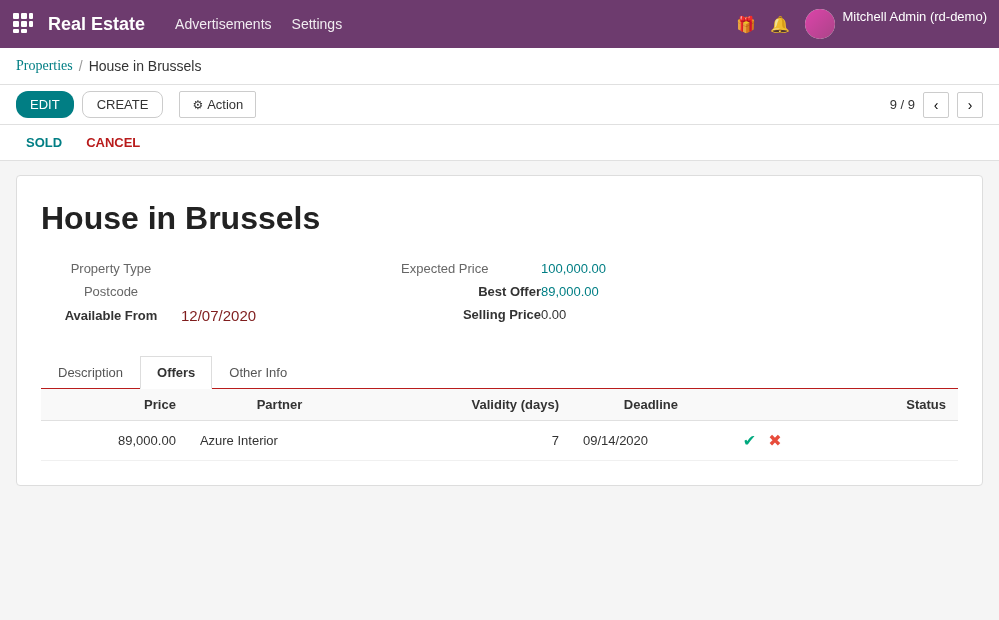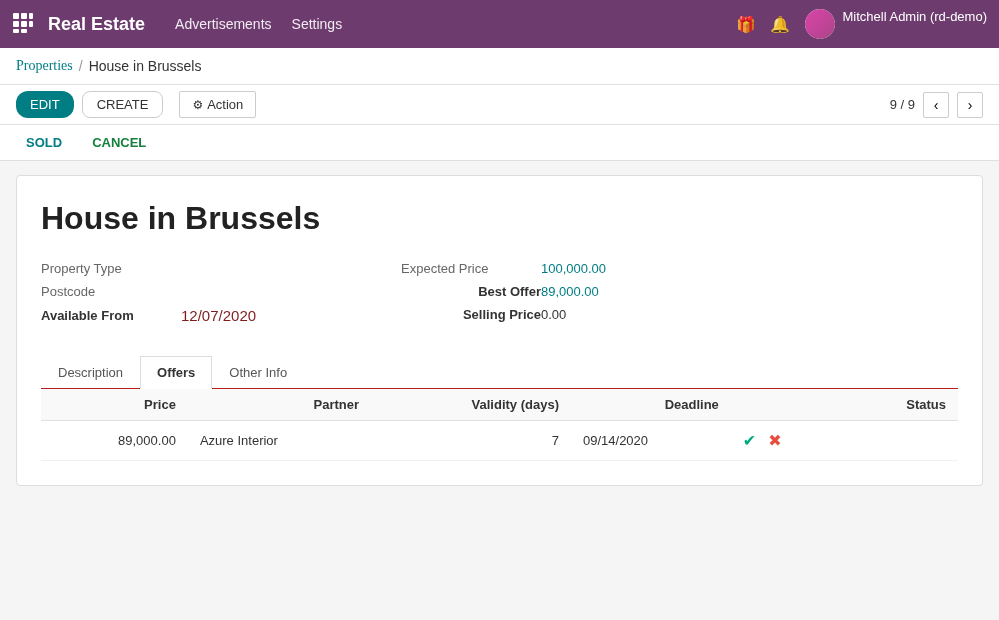--- a/index.html
+++ b/index.html
@@ -95,35 +95,35 @@
       border-radius: 2px;
     }
 
     
     .status-bar {
       background: white;
       border-bottom: 1px solid #e0e0e0;
       padding: 6px 16px;
       display: flex;
       align-items: center;
-      gap: 10px;
+      gap: 4px;
     }
     .btn-sold {
       background: white;
       color: #017e84;
       border: none;
       padding: 4px 10px;
       font-size: 13px;
       font-weight: bold;
       cursor: pointer;
       text-transform: uppercase;
     }
     .btn-cancel-status {
       background: white;
-      color: #15803d;
+      color: #b91c1c;
       border: none;
       padding: 4px 10px;
       font-size: 13px;
       font-weight: bold;
       cursor: pointer;
       text-transform: uppercase;
     }
 
     
     .main-content {
@@ -147,20 +147,21 @@
     }
 
     .fields-row {
       display: flex;
       gap: 40px;
       margin-bottom: 8px;
     }
 
     .fields-left {
       flex: 0 0 320px;
+      text-align: center;
     }
 
     .fields-right {
       flex: 1;
     }
 
     .field-row {
       display: flex;
       align-items: center;
       margin-bottom: 8px;
@@ -231,21 +232,21 @@
       font-weight: bold;
     }
 
     
     .offers-table {
       width: 100%;
       border-collapse: collapse;
       font-size: 13px;
     }
     .offers-table th {
-      text-align: right;
+      text-align: center;
       padding: 8px 12px;
       font-weight: bold;
       color: #333;
       border-bottom: 1px solid #e0e0e0;
       background: #f9f9f9;
     }
     .offers-table th.right { text-align: right; }
     .offers-table td {
       padding: 10px 12px;
       border-bottom: 1px solid #f0f0f0;

